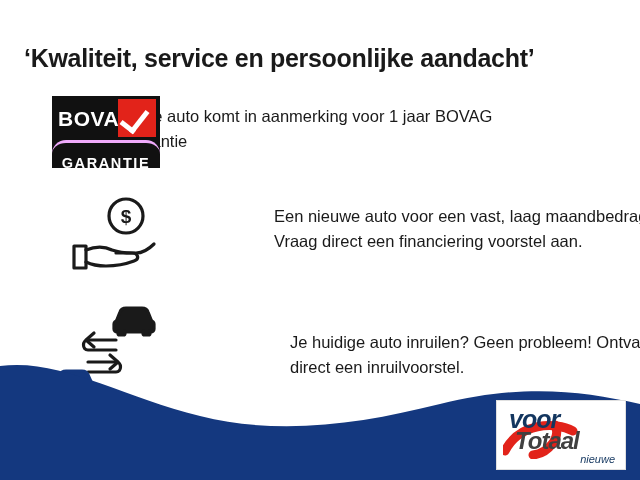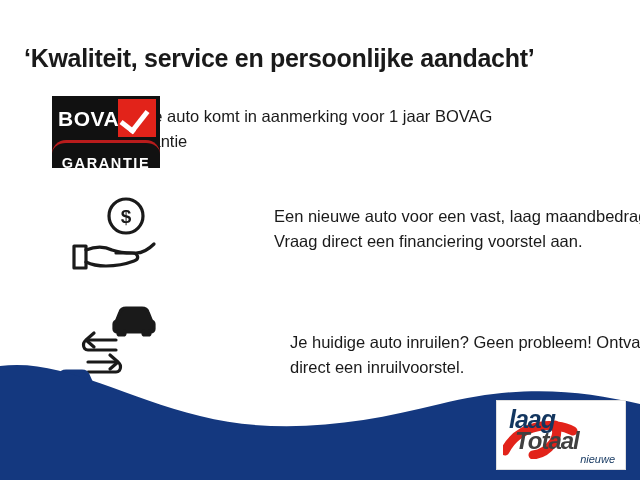--- a/index.html
+++ b/index.html
@@ -96,21 +96,21 @@
     border-right: 5px solid #ffffff;
     border-bottom: 5px solid #ffffff;
     transform: rotate(38deg);
   }
   .bovag-bottom {
     height: 42px;
     width: 100%;
     display: flex;
     align-items: center;
     justify-content: center;
-    border-top: 3px solid #b91c1c;
+    border-top: 3px solid #f0abfc;
     box-sizing: border-box;
     border-radius: 14px;
   }
   .bovag-garantie {
     color: #ffffff;
     font-size: 14.5px;
     font-weight: bold;
     letter-spacing: 1.6px;
   }
 
@@ -249,18 +249,18 @@
 
   <svg class="wave" viewBox="0 0 640 180" preserveAspectRatio="none">
     <path d="M0 66 C 60 58, 120 96, 200 116 C 280 136, 360 124, 440 104 C 520 84, 580 90, 640 104 L640 180 L0 180 Z" fill="#14387f"></path>
   </svg>
 
   <div class="brand-logo">
     <svg class="brand-swoosh" viewBox="0 0 78 40">
       <path d="M2 32 C 16 4, 52 2, 70 12" stroke="#e2231a" stroke-width="9" fill="none" stroke-linecap="round"></path>
       <path d="M52 6 C 58 18, 46 34, 30 36" stroke="#e2231a" stroke-width="9" fill="none" stroke-linecap="round"></path>
     </svg>
-    <div class="brand-auto">laag</div>
+    <div class="brand-auto">voor</div>
     <div class="brand-totaal">Totaal</div>
     <div class="brand-center">nieuwe</div>
   </div>
 
 </div>
 
 </body></html>

